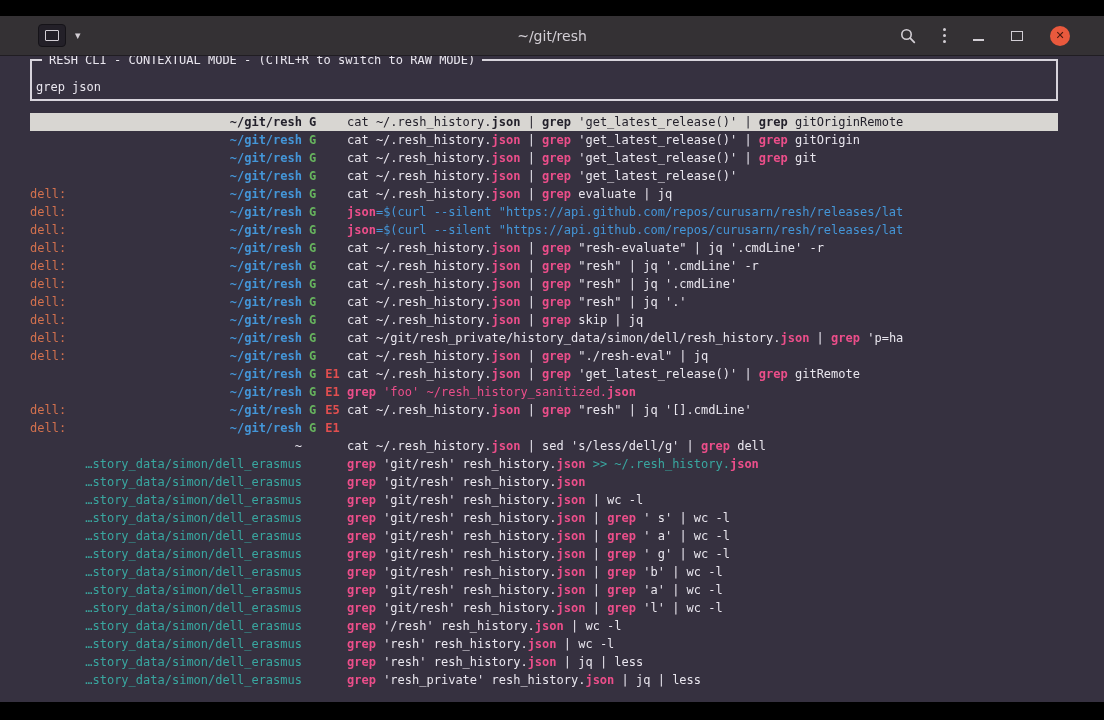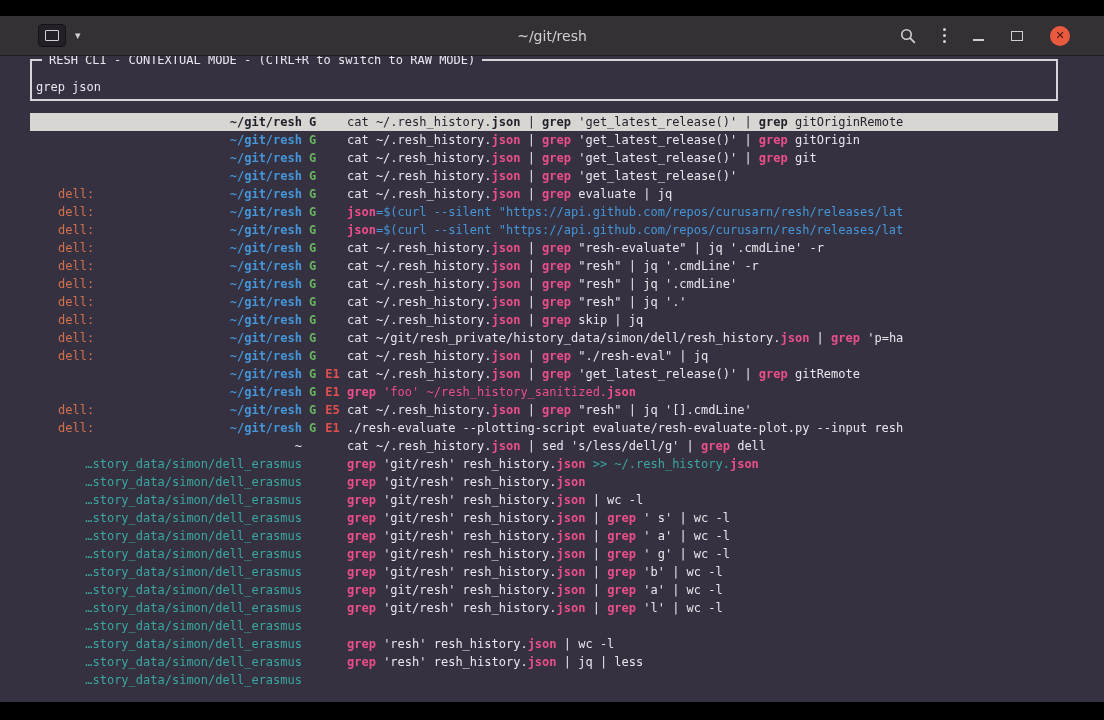--- a/index.html
+++ b/index.html
@@ -33,21 +33,21 @@
             font-size:12px;color:var(--fg);}
   .resh-box{position:relative;box-sizing:border-box;height:42px;border:2px solid var(--border);
             margin-top:1px;}
   .box-title{position:absolute;top:-10px;left:10px;background:var(--bg);padding:0 7px;
              color:var(--fg);white-space:pre;line-height:18px;}
   .query-line{position:absolute;left:4px;top:17px;line-height:18px;white-space:pre;color:var(--fg);cursor:text;}
 
   .list{margin-top:12px;}
   .row{display:flex;height:18px;line-height:18px;white-space:pre;overflow:hidden;}
   .c-host-dir{flex:0 0 272px;display:flex;justify-content:space-between;overflow:hidden;}
-  .host{color:var(--orange);margin-left:28px;}
+  .host{color:var(--orange);}
   .dir-blue{color:var(--blue);font-weight:bold;}
   .dir-teal{color:var(--teal);}
   .dir-plain{color:var(--fg);}
   .flags{flex:0 0 45px;box-sizing:border-box;padding-left:7px;overflow:hidden;}
   .flag-ok{color:var(--green);font-weight:bold;}
   .flag-err{color:var(--red);font-weight:bold;}
   .flag + .flag{margin-left:9px;}
   .cmd{flex:1;overflow:hidden;}
   .seg-fg{color:var(--fg);}
   .seg-match{color:var(--match);font-weight:bold;}
@@ -111,32 +111,32 @@
           <div class="row"><span class="c-host-dir"><span class="host">dell:</span><span class="dir dir-blue">~/git/resh</span></span><span class="flags"><span class="flag flag-ok">G</span></span><span class="cmd"><span class="seg-fg">cat ~/.resh_history.</span><span class="seg-match">json</span><span class="seg-fg"> | </span><span class="seg-match">grep</span><span class="seg-fg"> "resh-evaluate" | jq '.cmdLine' -r</span></span></div>
           <div class="row"><span class="c-host-dir"><span class="host">dell:</span><span class="dir dir-blue">~/git/resh</span></span><span class="flags"><span class="flag flag-ok">G</span></span><span class="cmd"><span class="seg-fg">cat ~/.resh_history.</span><span class="seg-match">json</span><span class="seg-fg"> | </span><span class="seg-match">grep</span><span class="seg-fg"> "resh" | jq '.cmdLine' -r</span></span></div>
           <div class="row"><span class="c-host-dir"><span class="host">dell:</span><span class="dir dir-blue">~/git/resh</span></span><span class="flags"><span class="flag flag-ok">G</span></span><span class="cmd"><span class="seg-fg">cat ~/.resh_history.</span><span class="seg-match">json</span><span class="seg-fg"> | </span><span class="seg-match">grep</span><span class="seg-fg"> "resh" | jq '.cmdLine'</span></span></div>
           <div class="row"><span class="c-host-dir"><span class="host">dell:</span><span class="dir dir-blue">~/git/resh</span></span><span class="flags"><span class="flag flag-ok">G</span></span><span class="cmd"><span class="seg-fg">cat ~/.resh_history.</span><span class="seg-match">json</span><span class="seg-fg"> | </span><span class="seg-match">grep</span><span class="seg-fg"> "resh" | jq '.'</span></span></div>
           <div class="row"><span class="c-host-dir"><span class="host">dell:</span><span class="dir dir-blue">~/git/resh</span></span><span class="flags"><span class="flag flag-ok">G</span></span><span class="cmd"><span class="seg-fg">cat ~/.resh_history.</span><span class="seg-match">json</span><span class="seg-fg"> | </span><span class="seg-match">grep</span><span class="seg-fg"> skip | jq</span></span></div>
           <div class="row"><span class="c-host-dir"><span class="host">dell:</span><span class="dir dir-blue">~/git/resh</span></span><span class="flags"><span class="flag flag-ok">G</span></span><span class="cmd"><span class="seg-fg">cat ~/git/resh_private/history_data/simon/dell/resh_history.</span><span class="seg-match">json</span><span class="seg-fg"> | </span><span class="seg-match">grep</span><span class="seg-fg"> 'p=ha</span></span></div>
           <div class="row"><span class="c-host-dir"><span class="host">dell:</span><span class="dir dir-blue">~/git/resh</span></span><span class="flags"><span class="flag flag-ok">G</span></span><span class="cmd"><span class="seg-fg">cat ~/.resh_history.</span><span class="seg-match">json</span><span class="seg-fg"> | </span><span class="seg-match">grep</span><span class="seg-fg"> "./resh-eval" | jq</span></span></div>
           <div class="row"><span class="c-host-dir"><span class="host"></span><span class="dir dir-blue">~/git/resh</span></span><span class="flags"><span class="flag flag-ok">G</span><span class="flag flag-err">E1</span></span><span class="cmd"><span class="seg-fg">cat ~/.resh_history.</span><span class="seg-match">json</span><span class="seg-fg"> | </span><span class="seg-match">grep</span><span class="seg-fg"> 'get_latest_release()' | </span><span class="seg-match">grep</span><span class="seg-fg"> gitRemote</span></span></div>
           <div class="row"><span class="c-host-dir"><span class="host"></span><span class="dir dir-blue">~/git/resh</span></span><span class="flags"><span class="flag flag-ok">G</span><span class="flag flag-err">E1</span></span><span class="cmd"><span class="seg-match">grep</span><span class="seg-pink"> 'foo' ~/resh_history_sanitized.</span><span class="seg-match">json</span></span></div>
           <div class="row"><span class="c-host-dir"><span class="host">dell:</span><span class="dir dir-blue">~/git/resh</span></span><span class="flags"><span class="flag flag-ok">G</span><span class="flag flag-err">E5</span></span><span class="cmd"><span class="seg-fg">cat ~/.resh_history.</span><span class="seg-match">json</span><span class="seg-fg"> | </span><span class="seg-match">grep</span><span class="seg-fg"> "resh" | jq '[].cmdLine'</span></span></div>
-          <div class="row"><span class="c-host-dir"><span class="host">dell:</span><span class="dir dir-blue">~/git/resh</span></span><span class="flags"><span class="flag flag-ok">G</span><span class="flag flag-err">E1</span></span><span class="cmd"><span class="seg-fg">./resh-evaluate --plotting-script evaluate/resh-evaluate-plot.py --input resh</span></span></div>
+          <div class="row"><span class="c-host-dir"><span class="host">dell:</span><span class="dir dir-blue">~/git/resh</span></span><span class="flags"><span class="flag flag-ok">G</span><span class="flag flag-err">E1</span></span></div>
           <div class="row"><span class="c-host-dir"><span class="host"></span><span class="dir dir-plain">~</span></span><span class="flags"></span><span class="cmd"><span class="seg-fg">cat ~/.resh_history.</span><span class="seg-match">json</span><span class="seg-fg"> | sed 's/less/dell/g' | </span><span class="seg-match">grep</span><span class="seg-fg"> dell</span></span></div>
           <div class="row"><span class="c-host-dir"><span class="host"></span><span class="dir dir-teal">…story_data/simon/dell_erasmus</span></span><span class="flags"></span><span class="cmd"><span class="seg-match">grep</span><span class="seg-fg"> 'git/resh' resh_history.</span><span class="seg-match">json</span><span class="seg-teal"> &gt;&gt; ~/.resh_history.</span><span class="seg-match">json</span></span></div>
           <div class="row"><span class="c-host-dir"><span class="host"></span><span class="dir dir-teal">…story_data/simon/dell_erasmus</span></span><span class="flags"></span><span class="cmd"><span class="seg-match">grep</span><span class="seg-fg"> 'git/resh' resh_history.</span><span class="seg-match">json</span></span></div>
           <div class="row"><span class="c-host-dir"><span class="host"></span><span class="dir dir-teal">…story_data/simon/dell_erasmus</span></span><span class="flags"></span><span class="cmd"><span class="seg-match">grep</span><span class="seg-fg"> 'git/resh' resh_history.</span><span class="seg-match">json</span><span class="seg-fg"> | wc -l</span></span></div>
           <div class="row"><span class="c-host-dir"><span class="host"></span><span class="dir dir-teal">…story_data/simon/dell_erasmus</span></span><span class="flags"></span><span class="cmd"><span class="seg-match">grep</span><span class="seg-fg"> 'git/resh' resh_history.</span><span class="seg-match">json</span><span class="seg-fg"> | </span><span class="seg-match">grep</span><span class="seg-fg"> ' s' | wc -l</span></span></div>
           <div class="row"><span class="c-host-dir"><span class="host"></span><span class="dir dir-teal">…story_data/simon/dell_erasmus</span></span><span class="flags"></span><span class="cmd"><span class="seg-match">grep</span><span class="seg-fg"> 'git/resh' resh_history.</span><span class="seg-match">json</span><span class="seg-fg"> | </span><span class="seg-match">grep</span><span class="seg-fg"> ' a' | wc -l</span></span></div>
           <div class="row"><span class="c-host-dir"><span class="host"></span><span class="dir dir-teal">…story_data/simon/dell_erasmus</span></span><span class="flags"></span><span class="cmd"><span class="seg-match">grep</span><span class="seg-fg"> 'git/resh' resh_history.</span><span class="seg-match">json</span><span class="seg-fg"> | </span><span class="seg-match">grep</span><span class="seg-fg"> ' g' | wc -l</span></span></div>
           <div class="row"><span class="c-host-dir"><span class="host"></span><span class="dir dir-teal">…story_data/simon/dell_erasmus</span></span><span class="flags"></span><span class="cmd"><span class="seg-match">grep</span><span class="seg-fg"> 'git/resh' resh_history.</span><span class="seg-match">json</span><span class="seg-fg"> | </span><span class="seg-match">grep</span><span class="seg-fg"> 'b' | wc -l</span></span></div>
           <div class="row"><span class="c-host-dir"><span class="host"></span><span class="dir dir-teal">…story_data/simon/dell_erasmus</span></span><span class="flags"></span><span class="cmd"><span class="seg-match">grep</span><span class="seg-fg"> 'git/resh' resh_history.</span><span class="seg-match">json</span><span class="seg-fg"> | </span><span class="seg-match">grep</span><span class="seg-fg"> 'a' | wc -l</span></span></div>
           <div class="row"><span class="c-host-dir"><span class="host"></span><span class="dir dir-teal">…story_data/simon/dell_erasmus</span></span><span class="flags"></span><span class="cmd"><span class="seg-match">grep</span><span class="seg-fg"> 'git/resh' resh_history.</span><span class="seg-match">json</span><span class="seg-fg"> | </span><span class="seg-match">grep</span><span class="seg-fg"> 'l' | wc -l</span></span></div>
-          <div class="row"><span class="c-host-dir"><span class="host"></span><span class="dir dir-teal">…story_data/simon/dell_erasmus</span></span><span class="flags"></span></div>
+          <div class="row"><span class="c-host-dir"><span class="host"></span><span class="dir dir-teal">…story_data/simon/dell_erasmus</span></span><span class="flags"></span><span class="cmd"><span class="seg-match">grep</span><span class="seg-fg"> '/resh' resh_history.</span><span class="seg-match">json</span><span class="seg-fg"> | wc -l</span></span></div>
           <div class="row"><span class="c-host-dir"><span class="host"></span><span class="dir dir-teal">…story_data/simon/dell_erasmus</span></span><span class="flags"></span><span class="cmd"><span class="seg-match">grep</span><span class="seg-fg"> 'resh' resh_history.</span><span class="seg-match">json</span><span class="seg-fg"> | wc -l</span></span></div>
           <div class="row"><span class="c-host-dir"><span class="host"></span><span class="dir dir-teal">…story_data/simon/dell_erasmus</span></span><span class="flags"></span><span class="cmd"><span class="seg-match">grep</span><span class="seg-fg"> 'resh' resh_history.</span><span class="seg-match">json</span><span class="seg-fg"> | jq | less</span></span></div>
-          <div class="row"><span class="c-host-dir"><span class="host"></span><span class="dir dir-teal">…story_data/simon/dell_erasmus</span></span><span class="flags"></span></div>
+          <div class="row"><span class="c-host-dir"><span class="host"></span><span class="dir dir-teal">…story_data/simon/dell_erasmus</span></span><span class="flags"></span><span class="cmd"><span class="seg-match">grep</span><span class="seg-fg"> 'resh_private' resh_history.</span><span class="seg-match">json</span><span class="seg-fg"> | jq | less</span></span></div>
         </div>
     </div>
 
   </div>
 </div>
 
 </body></html>

